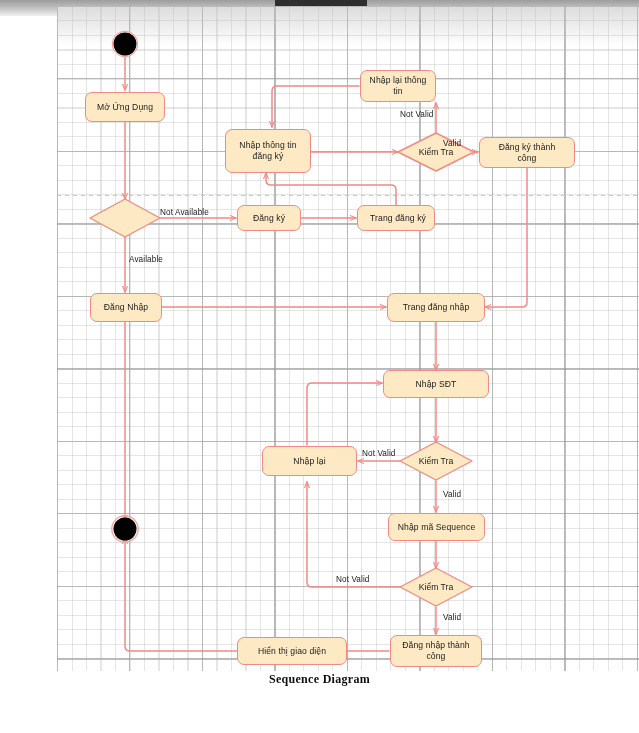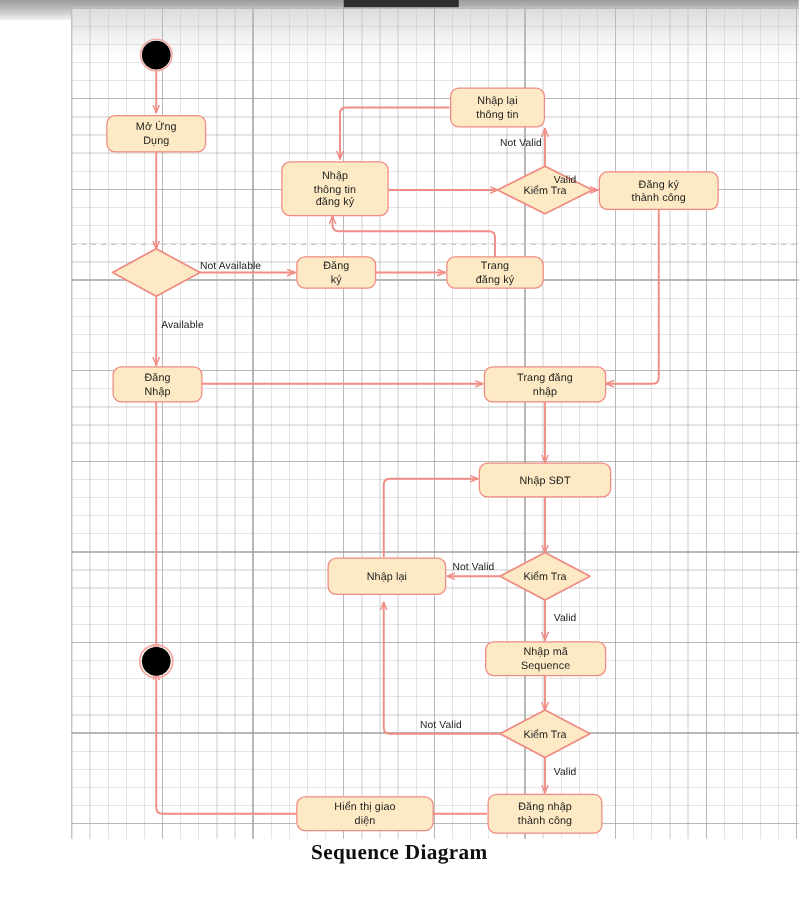--- a/index.html
+++ b/index.html
@@ -47,40 +47,40 @@
     position:absolute;
     box-sizing:border-box;
     background:#fdeac4;
     border:1.4px solid #f08b83;
     border-radius:7px;
     color:#222;
     font-size:8.6px;
     line-height:1.25;
     display:flex;align-items:center;justify-content:center;
     text-align:center;
-    padding:2px 20px;
+    padding:2px 8px;
     letter-spacing:.1px;
   }
   .diamond-wrap{position:absolute;}
   .diamond-wrap .dlabel{
     position:absolute;inset:0;
     display:flex;align-items:center;justify-content:center;
     font-size:8.6px;color:#222;text-align:center;pointer-events:none;
   }
 
   .edge-label{
     position:absolute;font-size:8.2px;color:#1b1b1b;white-space:nowrap;
     letter-spacing:.1px;
   }
 
   .caption{
     position:absolute;left:0;top:672px;width:639px;
     text-align:center;
     font-family:"Liberation Serif", serif;
-    font-weight:bold;font-size:17px;color:#0e0e0e;
+    font-weight:bold;font-size:12px;color:#0e0e0e;
     letter-spacing:.3px;
   }
 </style>
 </head>
 <body>
 
 <div id="root">
 
   <div class="top-gradient"></div>
   <div class="notch"></div>

